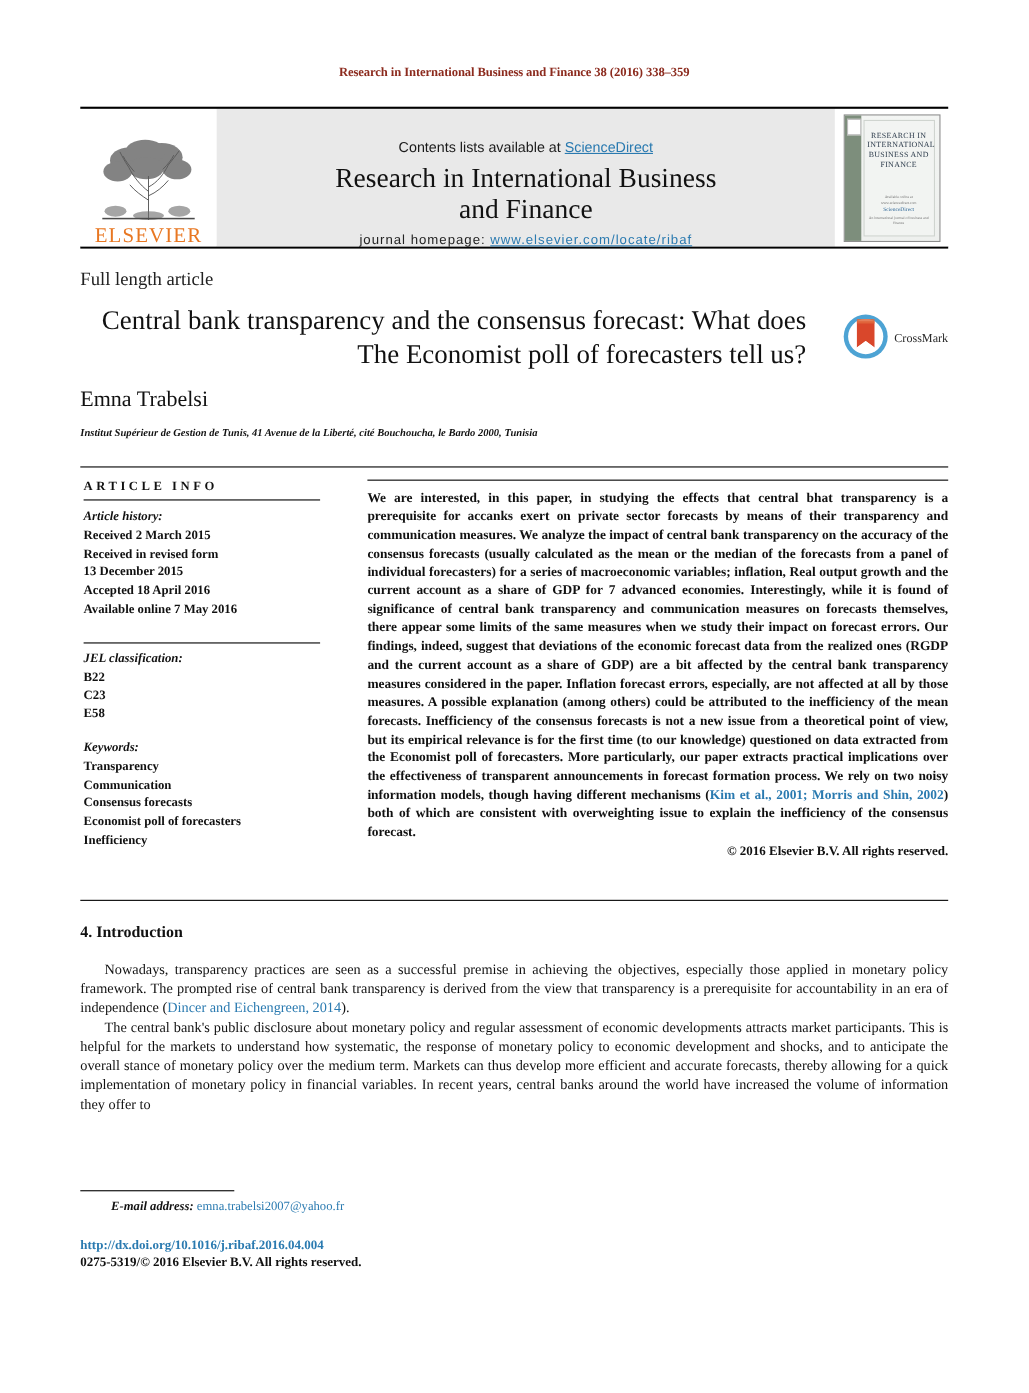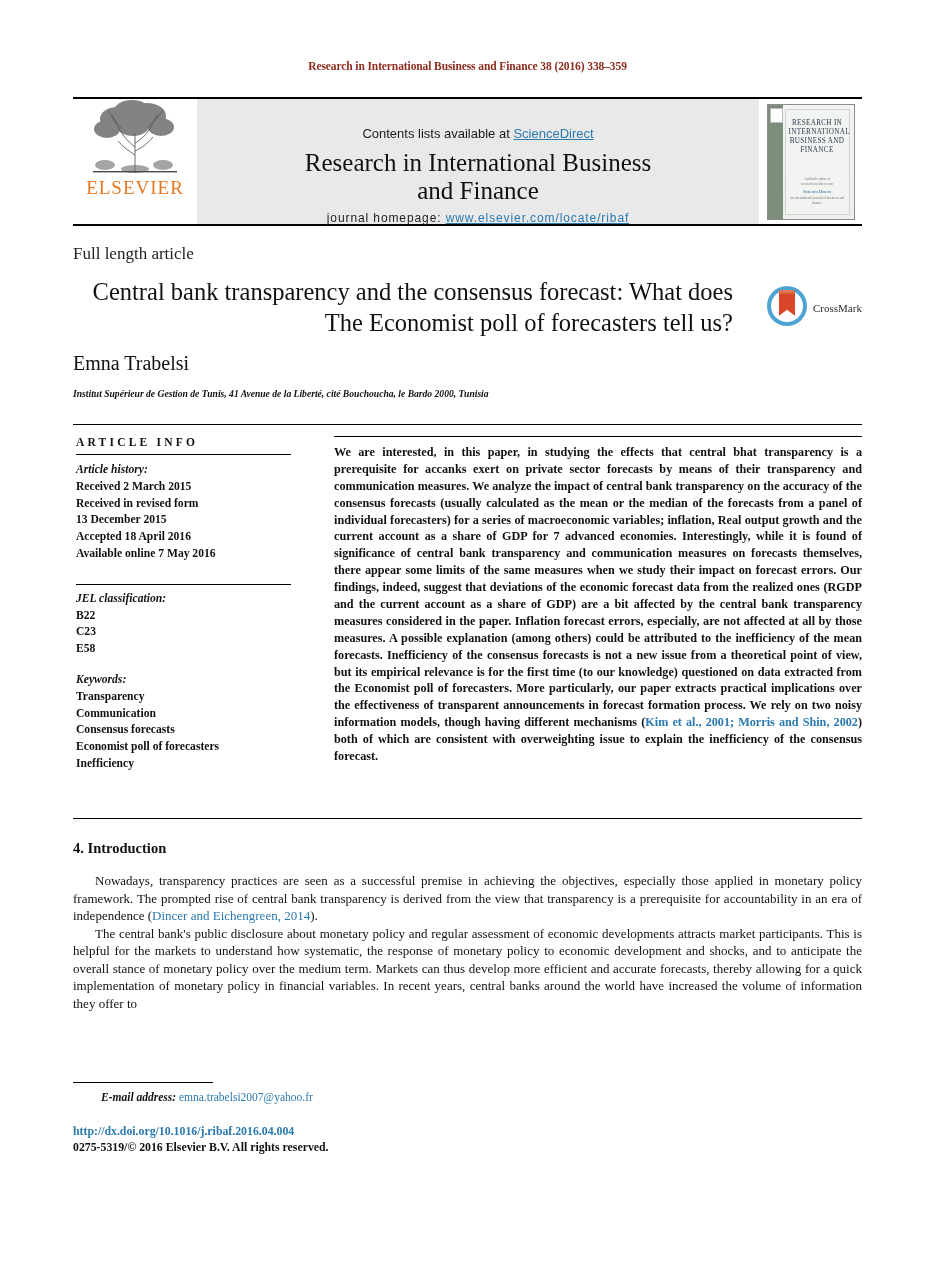--- a/index.html
+++ b/index.html
@@ -48,22 +48,22 @@
     box-sizing: border-box;
     display: flex;
     align-items: stretch;
   }
   .elsevier-cell {
     width: 124px;
     flex: 0 0 124px;
     display: flex;
     flex-direction: column;
     align-items: center;
-    justify-content: flex-start;
-    padding-bottom: 16px;
+    justify-content: flex-end;
+    padding-bottom: 0;
     background: #fff;
   }
   .tree-svg { display:block; }
   .elsevier-word {
     font-family: "Liberation Serif", serif;
     font-size: 19px;
     letter-spacing: 1px;
     color: #e87722;
     line-height: 1;
     margin-top: 1px;
@@ -481,20 +481,21 @@
     <div class="info-line">Transparency</div>
     <div class="info-line">Communication</div>
     <div class="info-line">Consensus forecasts</div>
     <div class="info-line">Economist poll of forecasters</div>
     <div class="info-line">Inefficiency</div>
   </div>
 
   <div class="abs-col">
     <div class="hr-thin"></div>
     <p class="abstract-text"><span>We are interested, in this paper, in studying the effects that central bhat transparency is a prerequisite for accanks exert on private sector forecasts by means of their transparency and communication measures. We analyze the impact of central bank transparency on the accuracy of the consensus forecasts (usually calculated as the mean or the median of the forecasts from a panel of individual forecasters) for a series of macroeconomic variables; inflation, Real output growth and the current account as a share of GDP for 7 advanced economies. Interestingly, while it is found of significance of central bank transparency and communication measures on forecasts themselves, there appear some limits of the same measures when we study their impact on forecast errors. Our findings, indeed, suggest that deviations of the economic forecast data from the realized ones (RGDP and the current account as a share of GDP) are a bit affected by the central bank transparency measures considered in the paper. Inflation forecast errors, especially, are not affected at all by those measures. A possible explanation (among others) could be attributed to the inefficiency of the mean forecasts. Inefficiency of the consensus forecasts is not a new issue from a theoretical point of view, but its empirical relevance is for the first time (to our knowledge) questioned on data extracted from the Economist poll of forecasters. More particularly, our paper extracts practical implications over the effectiveness of transparent announcements in forecast formation process. We rely on two noisy information models, though having different mechanisms (</span><a class="link" href="#">Kim et al., 2001; Morris and Shin, 2002</a><span>) both of which are consistent with overweighting issue to explain the inefficiency of the consensus forecast.</span></p>
+    <div class="copyright">© 2016 Elsevier B.V. All rights reserved.</div>
   </div>
 
   <div class="section-title">4.  Introduction</div>
 
   <div class="body-col">
     <p class="body-p"><span>Nowadays, transparency practices are seen as a successful premise in achieving the objectives, especially those applied in monetary policy framework. The prompted rise of central bank transparency is derived from the view that transparency is a prerequisite for accountability in an era of independence (</span><a class="link" href="#">Dincer and Eichengreen, 2014</a><span>).</span></p>
     <p class="body-p">The central bank's public disclosure about monetary policy and regular assessment of economic developments attracts market participants. This is helpful for the markets to understand how systematic, the response of monetary policy to economic development and shocks, and to anticipate the overall stance of monetary policy over the medium term. Markets can thus develop more efficient and accurate forecasts, thereby allowing for a quick implementation of monetary policy in financial variables. In recent years, central banks around the world have increased the volume of information they offer to</p>
   </div>
 
   <div class="foot-rule"></div>

